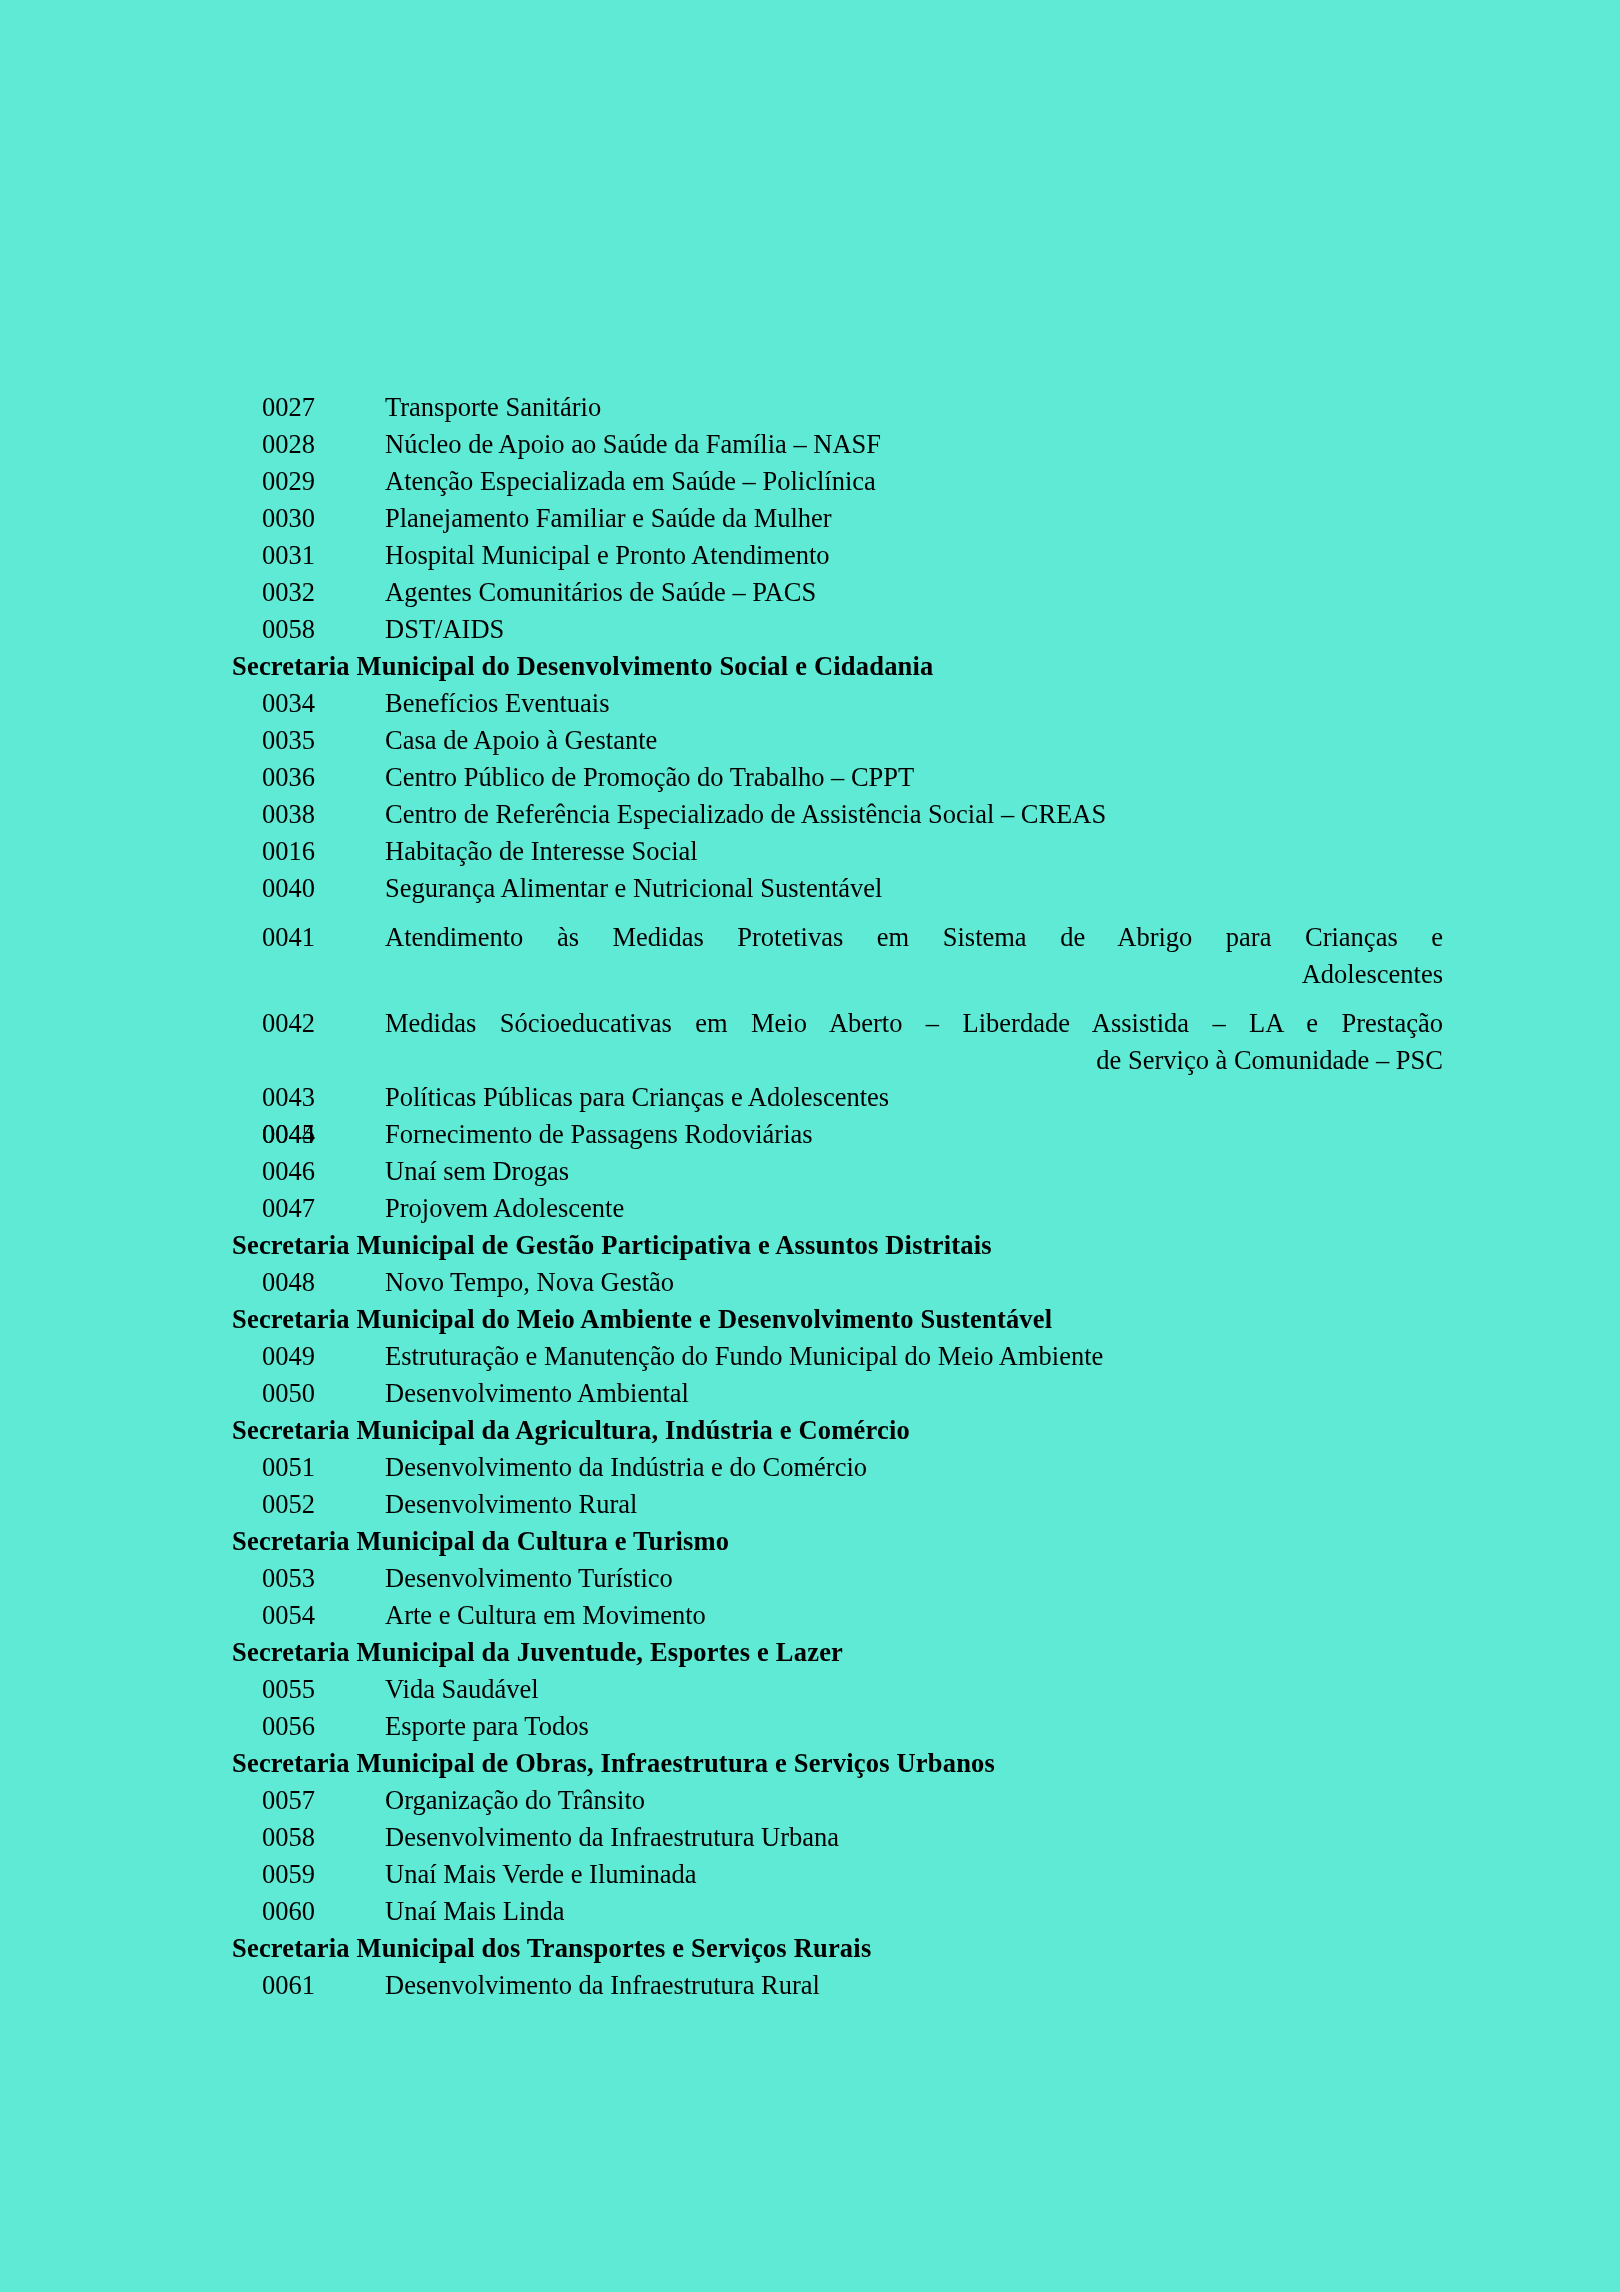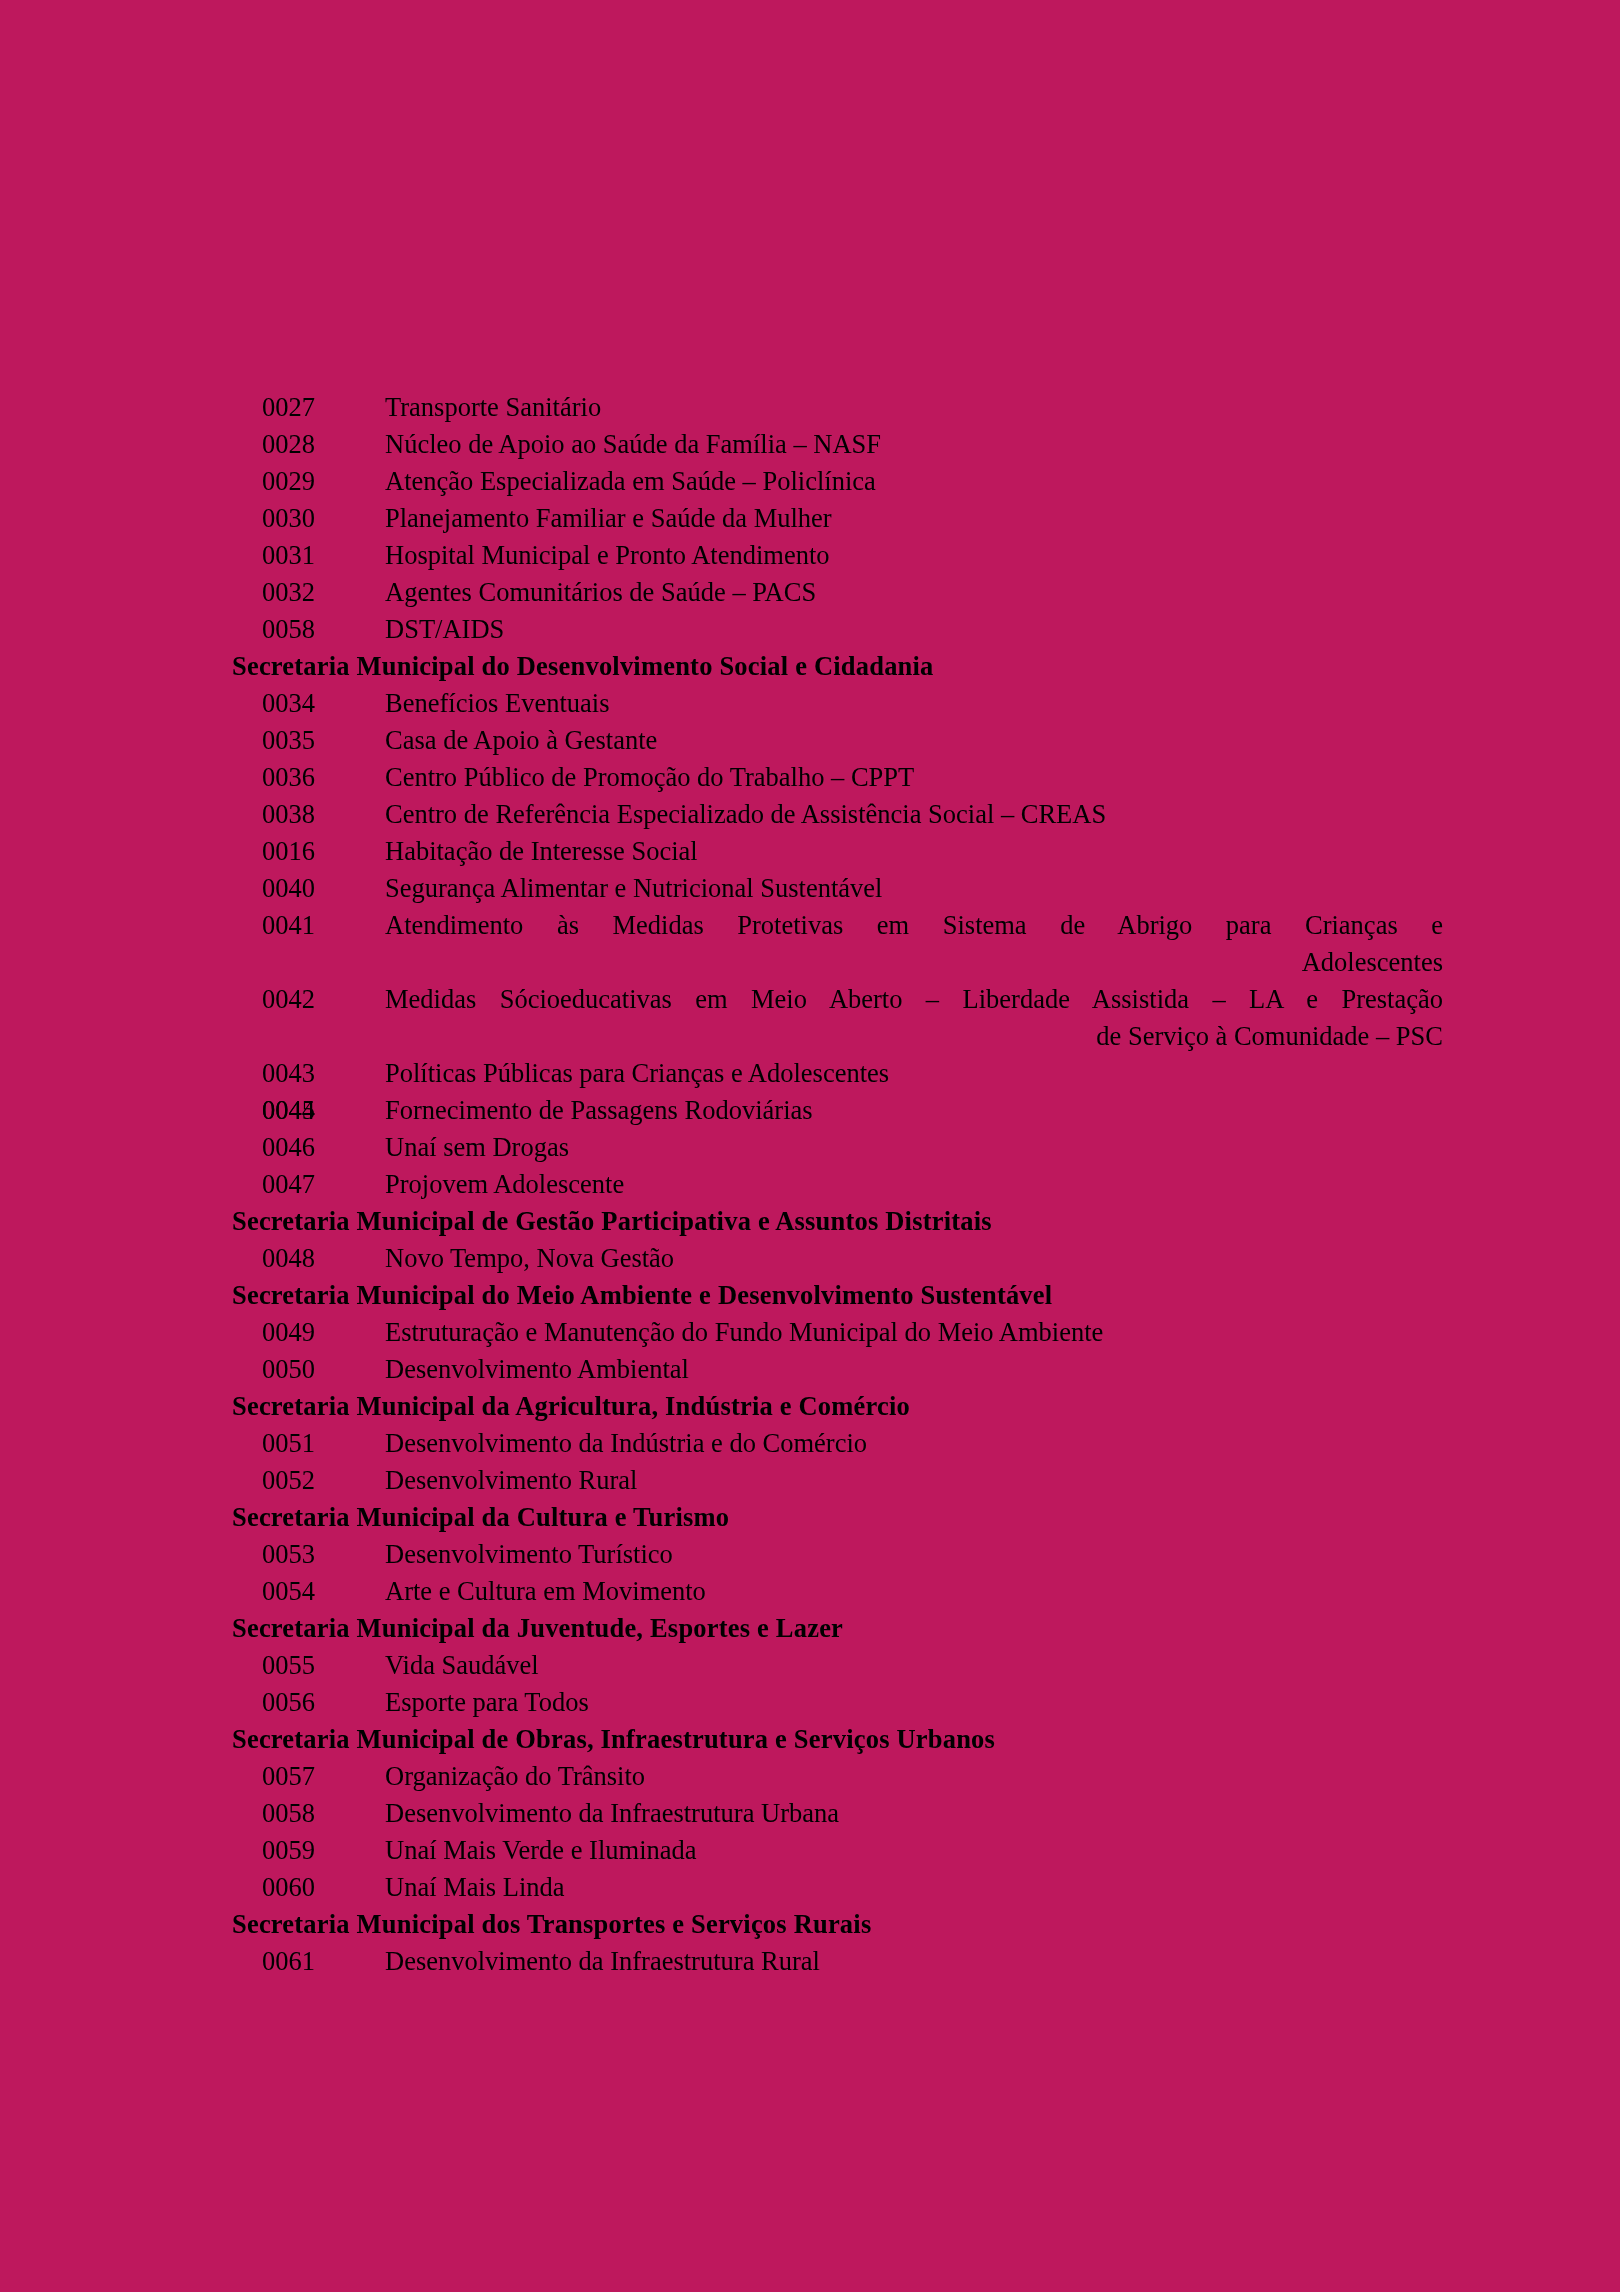--- a/index.html
+++ b/index.html
@@ -1,20 +1,20 @@
 <!DOCTYPE html>
 <html><head>
 <meta charset="utf-8">
 <style>
   html, body { margin: 0; padding: 0; background: #e8e8e8; }
   .page {
     position: relative;
     width: 1620px;
     height: 2293px;
-    background: #be185d;
+    background: #5eead4;
     font-family: "Liberation Serif", "DejaVu Serif", serif;
     color: #000000;
     overflow: hidden;
   }
   .program-list {
     position: absolute;
     left: 232px;
     top: 389px;
     width: 1211px;
     font-size: 26.5px;
@@ -32,20 +32,21 @@
     position: absolute;
     left: 30px;
     top: 0;
     white-space: nowrap;
   }
   .row-item .item-text { display: block; }
   .line1, .line2 { display: block; }
   .row-item.wrapped .line1 {
     text-align: justify;
     text-align-last: justify;
+    margin-top: 12px;
   }
   .row-item.wrapped .line2 {
     text-align: right;
   }
 </style>
 </head>
 <body>
 
 <div class="page">
   <div class="program-list">

